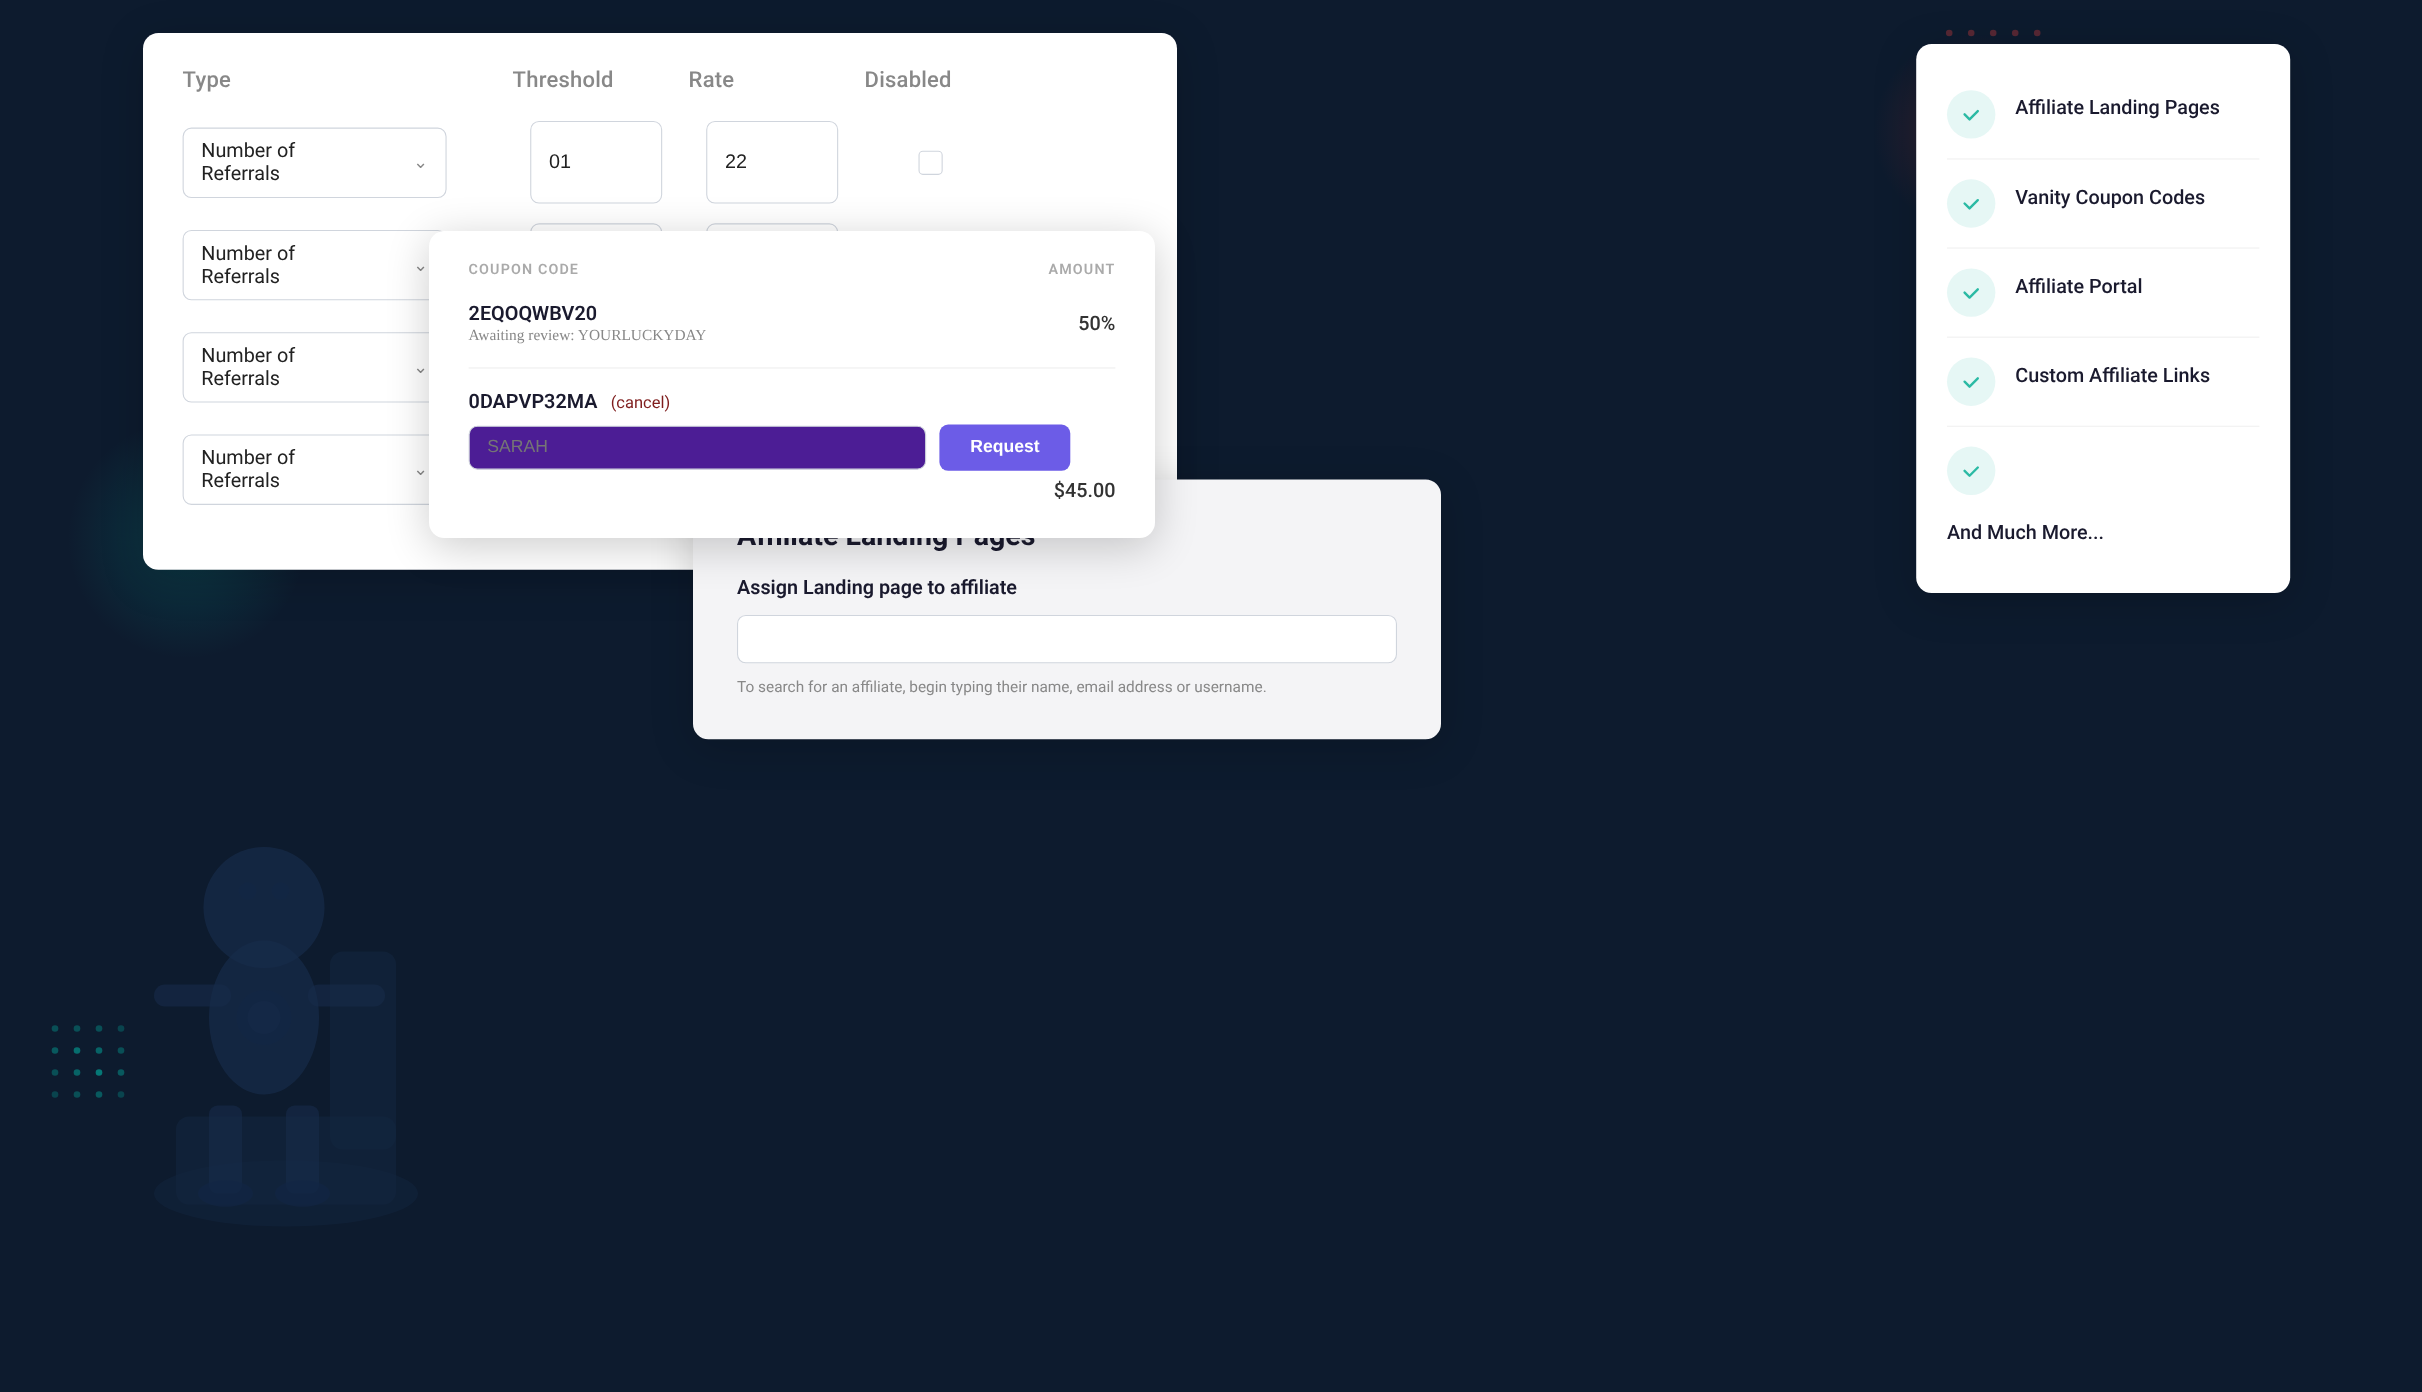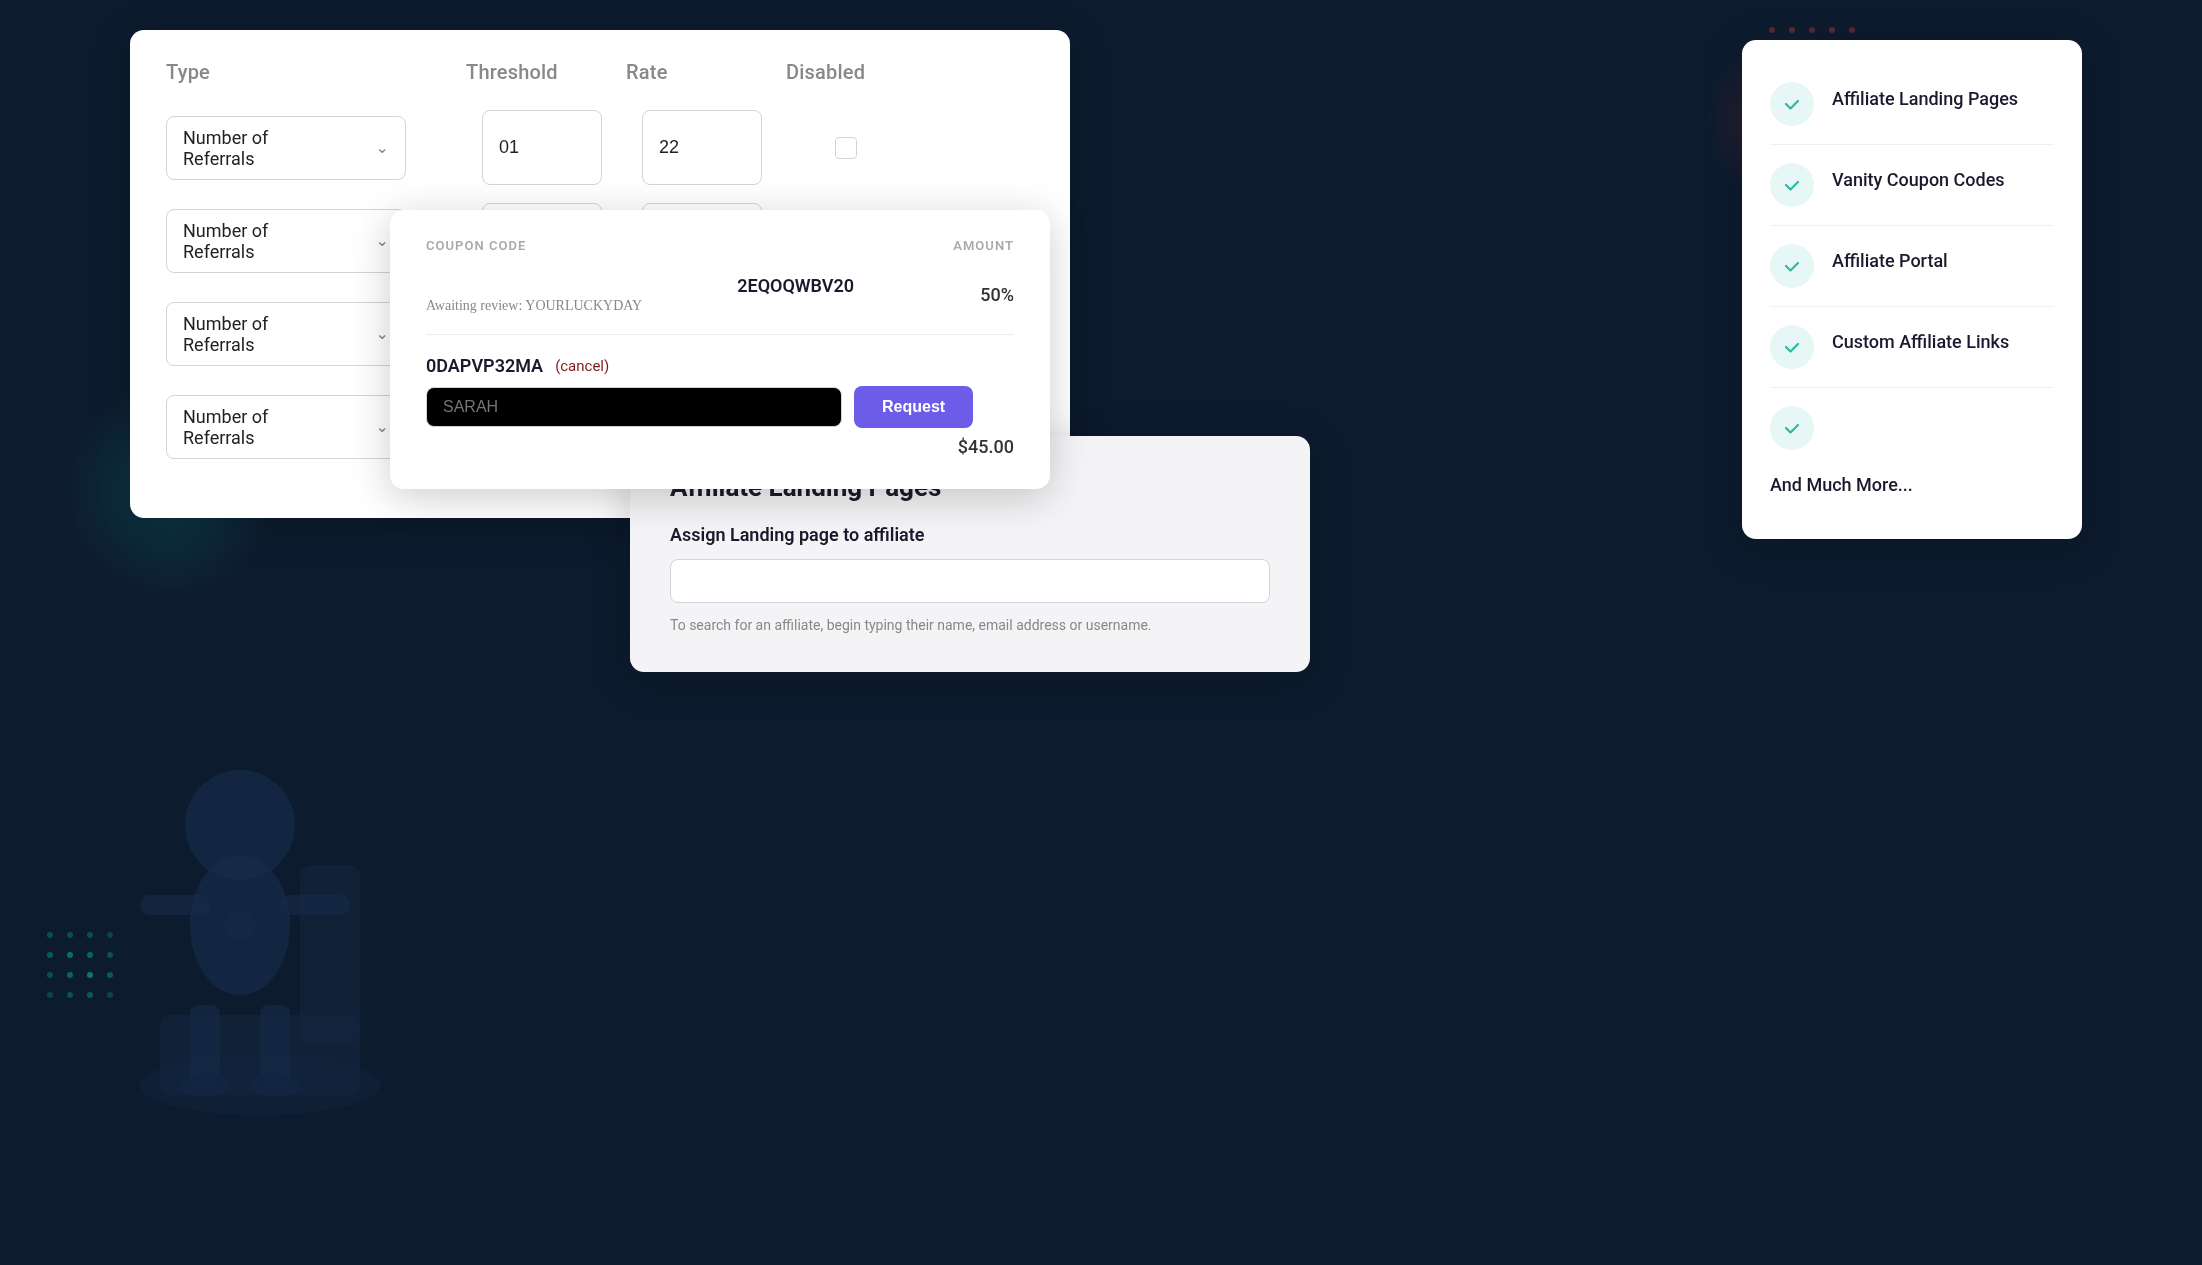--- a/index.html
+++ b/index.html
@@ -166,21 +166,20 @@
       display: grid;
       grid-template-columns: 1fr 160px;
       align-items: center;
       margin-bottom: 20px;
     }
 
     .coupon-code-main {
       font-size: 18px;
       font-weight: 600;
       color: #1a1a2e;
-      text-align: right;
     }
 
     .coupon-sub {
       font-size: 14px;
       color: #888;
       margin-top: 2px;
       font-family: Liberation Serif, serif;
     }
 
     .coupon-amount {
@@ -222,21 +221,21 @@
       text-decoration: none;
       cursor: pointer;
     }
 
     .request-input {
       border: 1.5px solid #d0d5dd;
       border-radius: 8px;
       padding: 10px 16px;
       font-size: 16px;
       color: #888;
-      background: #000000;
+      background: #4c1d95;
       outline: none;
       width: 100%;
     }
 
     .request-btn {
       background: #6c5ce7;
       color: #fff;
       border: none;
       border-radius: 8px;
       padding: 12px 28px;

